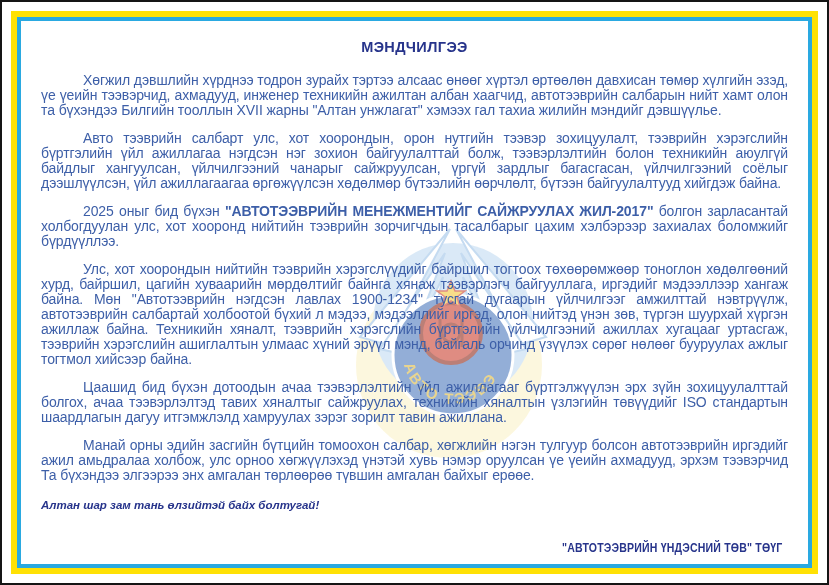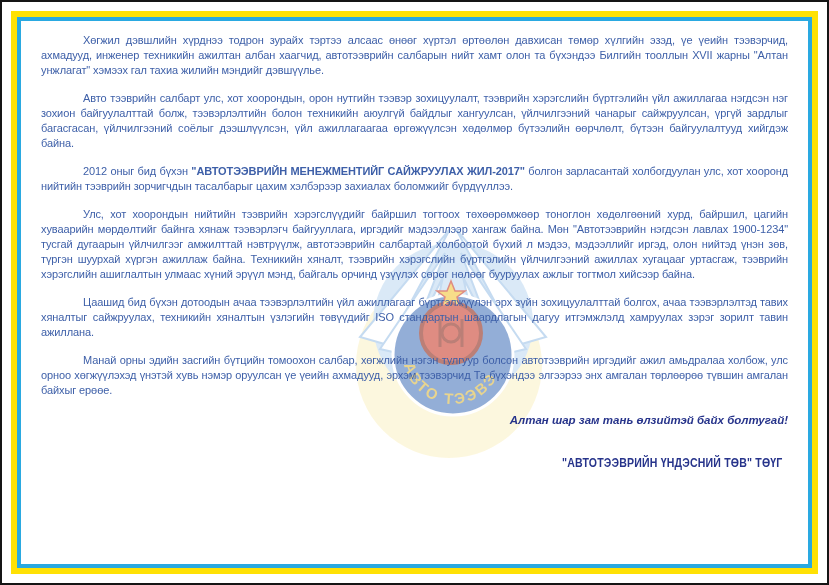--- a/index.html
+++ b/index.html
@@ -41,29 +41,29 @@
     font-weight:bold;
     letter-spacing:.4px;
     color:#27348B;
     position:relative; z-index:2;
   }
   .body-text{position:relative; z-index:2;}
   .body-text p{
     margin:0 0 13px 0;
     text-align:justify;
     text-indent:42px;
-    font-size:11px;
+    font-size:14px;
     line-height:15px;
     color:#3D5FA8;
     letter-spacing:-0.1px;
   }
   .body-text p .b{font-weight:bold;}
   .closing{
     margin:16px 0 0 0;
-    text-align:right;
+    text-align:left;
     font-size:11.5px;
     font-weight:bold;
     font-style:italic;
     color:#27348B;
     position:relative; z-index:2;
   }
   .signature{
     margin:30px 6px 0 0;
     text-align:right;
     font-size:12px;
@@ -115,25 +115,26 @@
     <text font-family="Liberation Sans, sans-serif" font-size="15" font-weight="bold" fill="#D9B945" letter-spacing="2.5">
       <textPath href="#arc-path" startOffset="50%" text-anchor="middle">АВТО ТЭЭВЭР</textPath>
     </text>
   </svg>
 
   <div class="frame-yellow">
     <div class="frame-blue"></div>
   </div>
 
   <div class="content">
+    <h1 class="title">МЭНДЧИЛГЭЭ</h1>
 
     <div class="body-text">
       <p>Хөгжил дэвшлийн хүрднээ тодрон зурайх тэртээ алсаас өнөөг хүртэл өртөөлөн давхисан төмөр хүлгийн эзэд, үе үеийн тээвэрчид, ахмадууд, инженер техникийн ажилтан албан хаагчид, автотээврийн салбарын нийт хамт олон та бүхэндээ Билгийн тооллын XVII жарны "Алтан унжлагат" хэмээх гал тахиа жилийн мэндийг дэвшүүлье.</p>
       <p>Авто тээврийн салбарт улс, хот хоорондын, орон нутгийн тээвэр зохицуулалт, тээврийн хэрэгслийн бүртгэлийн үйл ажиллагаа нэгдсэн нэг зохион байгуулалттай болж, тээвэрлэлтийн болон техникийн аюулгүй байдлыг хангуулсан, үйлчилгээний чанарыг сайжруулсан, үргүй зардлыг багасгасан, үйлчилгээний соёлыг дээшлүүлсэн, үйл ажиллагаагаа өргөжүүлсэн  хөдөлмөр бүтээлийн өөрчлөлт, бүтээн байгуулалтууд хийгдэж байна.</p>
-      <p><span>2012 оныг бид бүхэн </span><span class="b">"АВТОТЭЭВРИЙН МЕНЕЖМЕНТИЙГ САЙЖРУУЛАХ ЖИЛ-2017"</span><span> болгон зарласантай холбогдуулан  улс, хот хооронд нийтийн тээврийн зорчигчдын тасалбарыг цахим хэлбэрээр захиалах боломжийг бүрдүүллээ.</span></p>
+      <p><span>2025 оныг бид бүхэн </span><span class="b">"АВТОТЭЭВРИЙН МЕНЕЖМЕНТИЙГ САЙЖРУУЛАХ ЖИЛ-2017"</span><span> болгон зарласантай холбогдуулан  улс, хот хооронд нийтийн тээврийн зорчигчдын тасалбарыг цахим хэлбэрээр захиалах боломжийг бүрдүүллээ.</span></p>
       <p>Улс, хот хоорондын нийтийн тээврийн хэрэгслүүдийг байршил тогтоох төхөөрөмжөөр тоноглон хөдөлгөөний хурд, байршил, цагийн хуваарийн мөрдөлтийг байнга хянаж тээвэрлэгч байгууллага, иргэдийг мэдээллээр хангаж байна. Мөн "Автотээврийн нэгдсэн лавлах 1900-1234" тусгай дугаарын үйлчилгээг амжилттай нэвтрүүлж, автотээврийн салбартай холбоотой бүхий л мэдээ, мэдээллийг иргэд, олон нийтэд үнэн зөв, түргэн шуурхай хүргэн ажиллаж байна. Техникийн хяналт, тээврийн хэрэгслийн бүртгэлийн үйлчилгээний ажиллах хугацааг уртасгаж, тээврийн хэрэгслийн ашиглалтын улмаас хүний эрүүл мэнд, байгаль орчинд үзүүлэх сөрөг нөлөөг бууруулах ажлыг тогтмол хийсээр байна.</p>
       <p>Цаашид бид бүхэн дотоодын ачаа тээвэрлэлтийн үйл ажиллагааг бүртгэлжүүлэн эрх зүйн зохицуулалттай болгох, ачаа тээвэрлэлтэд тавих хяналтыг сайжруулах, техникийн хяналтын үзлэгийн төвүүдийг ISO стандартын шаардлагын дагуу итгэмжлэлд хамруулах зэрэг зорилт тавин ажиллана.</p>
       <p>Манай орны эдийн засгийн бүтцийн томоохон салбар, хөгжлийн нэгэн тулгуур болсон автотээврийн иргэдийг ажил амьдралаа холбож,  улс орноо хөгжүүлэхэд үнэтэй хувь нэмэр оруулсан үе үеийн ахмадууд, эрхэм тээвэрчид Та бүхэндээ элгээрээ энх амгалан төрлөөрөө түвшин амгалан байхыг ерөөе.</p>
     </div>
 
     <p class="closing">Алтан шар зам тань өлзийтэй байх болтугай!</p>
 
     <p class="signature"><span>"АВТОТЭЭВРИЙН ҮНДЭСНИЙ ТӨВ" ТӨҮГ</span></p>
   </div>
 

